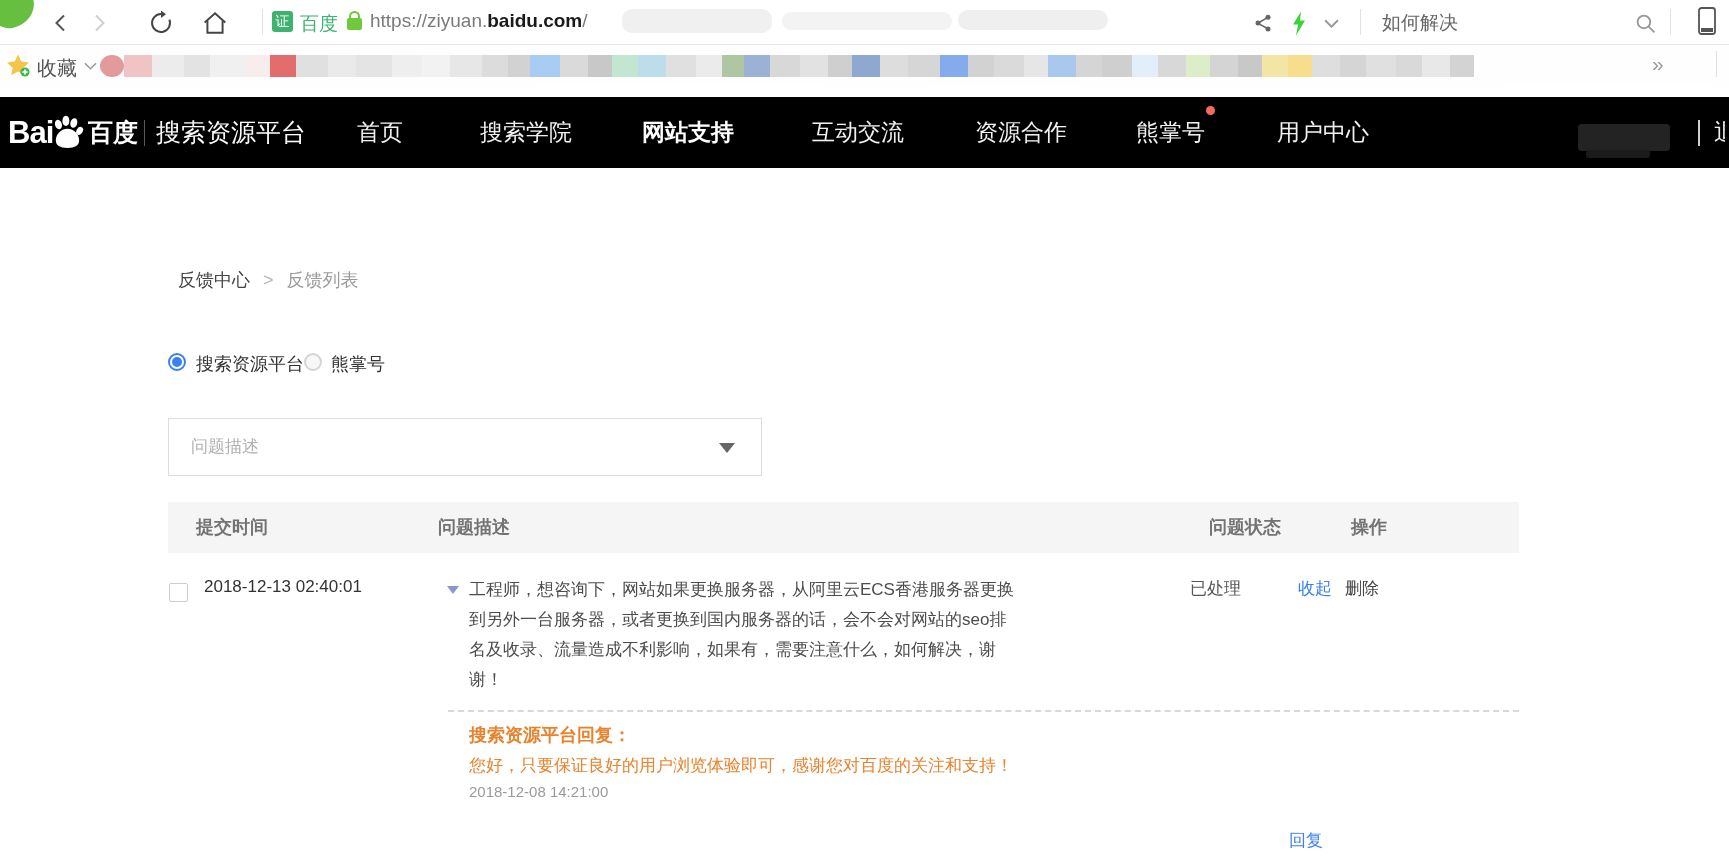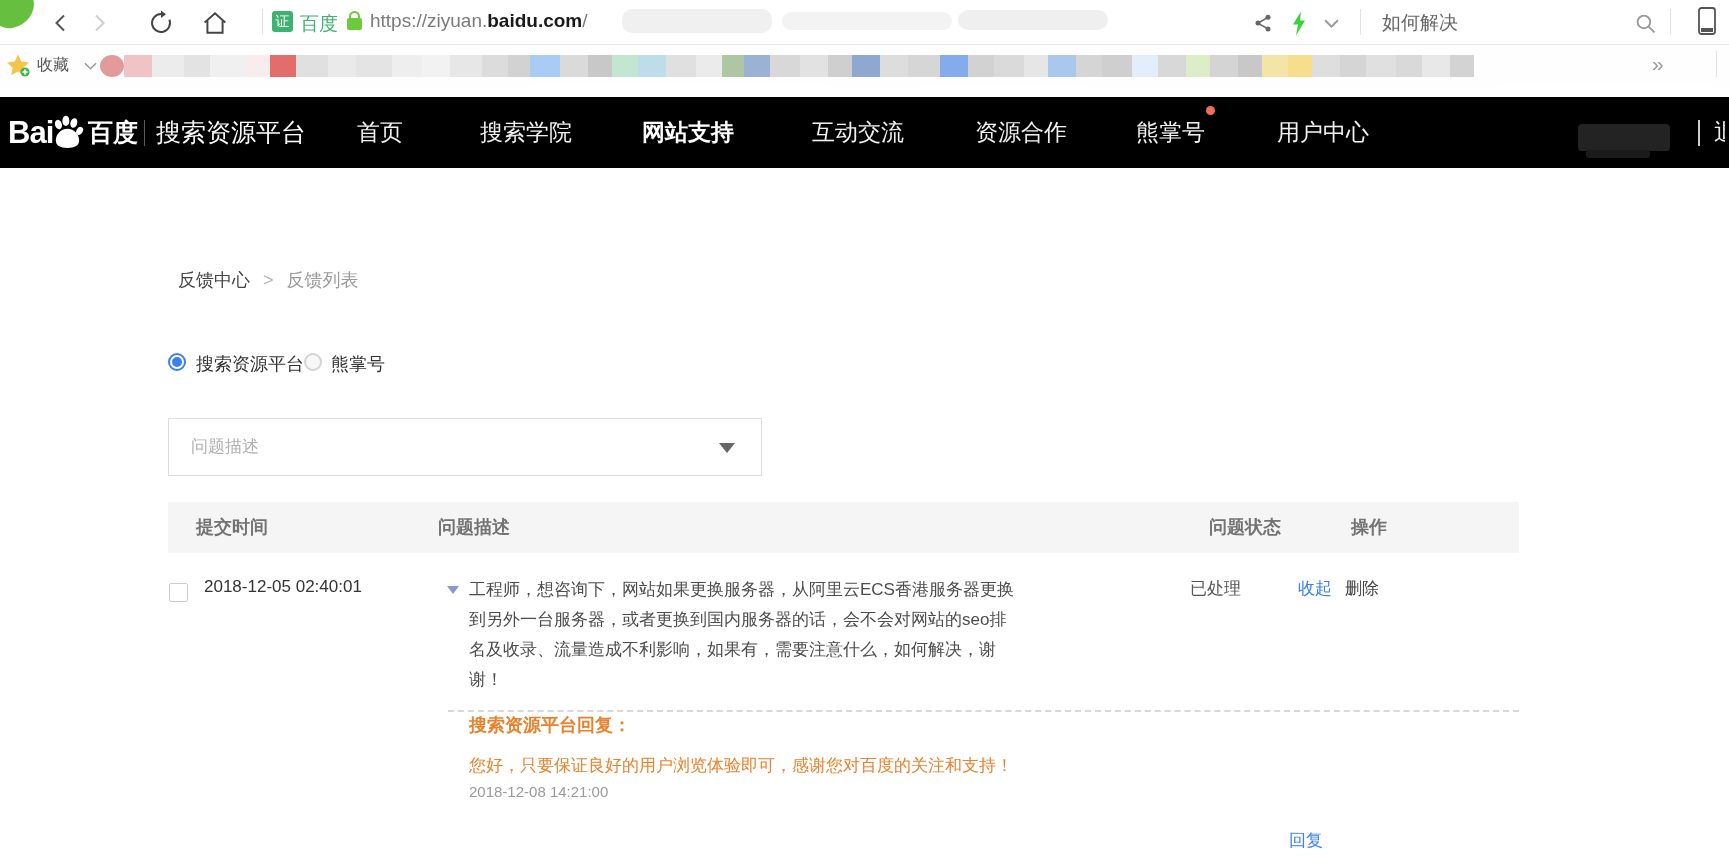--- a/index.html
+++ b/index.html
@@ -20,21 +20,21 @@
   .lock{position:absolute;left:347px;top:18px;width:15px;height:12px;background:var(--lock-green);border-radius:2px;}
   .lock:before{content:"";position:absolute;top:-7px;left:2px;width:7px;height:8px;
                border:2.5px solid var(--lock-green);border-bottom:none;border-radius:6px 6px 0 0;}
   .url{position:absolute;left:370px;top:10px;font-size:19px;color:#7b7b7b;white-space:nowrap;}
   .url b{color:#1a1a1a;}
   .redact{position:absolute;border-radius:10px;}
   .hint{position:absolute;left:1382px;top:10px;font-size:19px;color:#666;}
 
   
   .bookbar{position:absolute;left:0;top:45px;width:1729px;height:42px;background:#fefefe;}
-  .fav-label{position:absolute;left:37px;top:10px;font-size:16px;color:#555;}
+  .fav-label{position:absolute;left:37px;top:10px;font-size:20px;color:#555;}
   .strip{position:absolute;left:100px;top:10px;height:22px;display:flex;}
   .strip>div{height:22px;flex:0 0 auto;}
   .more{position:absolute;left:1652px;top:7px;font-size:21px;color:#999;}
   .blob{position:absolute;background:#fff;z-index:5;}
 
   
   .blacknav{position:absolute;left:0;top:97px;width:1729px;height:71px;background:var(--nav-bg);color:#f2f2f2;}
   .logo-bai{position:absolute;left:8px;top:0;line-height:71px;font-size:31px;font-weight:bold;color:#fff;letter-spacing:-1px;}
   .logo-baidu{position:absolute;left:88px;top:0;line-height:71px;font-size:25px;font-weight:bold;color:#fff;}
   .nav-sep{position:absolute;left:144px;top:23px;width:1px;height:26px;background:#5a5a5a;}
@@ -71,21 +71,21 @@
   .checkbox{position:absolute;left:1px;top:30px;width:17px;height:17px;border:1px solid #ccc;border-radius:2px;background:#fff;cursor:pointer;}
   .cell-time{position:absolute;left:36px;top:24px;color:#333;white-space:nowrap;}
   .tri-collapse{position:absolute;left:279px;top:33px;width:0;height:0;cursor:pointer;
                 border-left:6px solid transparent;border-right:6px solid transparent;border-top:8px solid #8699c9;}
   .cell-desc{position:absolute;left:301px;top:22px;width:545px;line-height:30px;color:#4c4c4c;white-space:pre-line;}
   .cell-status{position:absolute;left:1022px;top:24px;color:#555;}
   .link{color:var(--accent-blue);cursor:pointer;white-space:nowrap;}
   .act-collapse{position:absolute;left:1130px;top:24px;}
   .act-delete{position:absolute;left:1177px;top:24px;color:#444;cursor:pointer;}
   .dashline{position:absolute;left:280px;top:157px;width:1071px;border-top:2px dashed #d8d8d8;}
-  .reply-title{position:absolute;left:301px;top:160px;font-size:18px;font-weight:bold;color:var(--accent-orange);}
+  .reply-title{position:absolute;left:301px;top:170px;font-size:18px;font-weight:bold;color:var(--accent-orange);}
   .reply-text{position:absolute;left:301px;top:201px;font-size:17px;color:var(--accent-orange);}
   .reply-time{position:absolute;left:301px;top:230px;font-size:15px;color:#9a9a9a;}
   .reply-link{position:absolute;left:1121px;top:276px;font-size:17px;}
 </style>
 </head>
 <body>
 
 <div class="toolbar">
   <div class="tb-btn" style="left:46px;">
     <svg width="20" height="20" viewBox="0 0 20 20">
@@ -281,21 +281,21 @@
 
 <div class="thead">
   <span class="th" style="left:28px;">提交时间</span>
   <span class="th" style="left:270px;">问题描述</span>
   <span class="th" style="left:1041px;">问题状态</span>
   <span class="th" style="left:1183px;">操作</span>
 </div>
 
 <div class="trow">
   <div class="checkbox"></div>
-  <span class="cell-time">2018-12-05 02:40:01</span>
+  <span class="cell-time">2018-12-13 02:40:01</span>
   <div class="tri-collapse"></div>
   <div class="cell-desc">工程师，想咨询下，网站如果更换服务器，从阿里云ECS香港服务器更换到另外一台服务器，或者更换到国内服务器的话，会不会对网站的seo排名及收录、流量造成不利影响，如果有，需要注意什么，如何解决，谢谢！</div>
   <span class="cell-status">已处理</span>
   <span class="link act-collapse">收起</span>
   <span class="act-delete">删除</span>
 
   <div class="dashline"></div>
   <div class="reply-title">搜索资源平台回复：</div>
   <div class="reply-text">您好，只要保证良好的用户浏览体验即可，感谢您对百度的关注和支持！</div>
   <div class="reply-time">2018-12-08 14:21:00</div>

